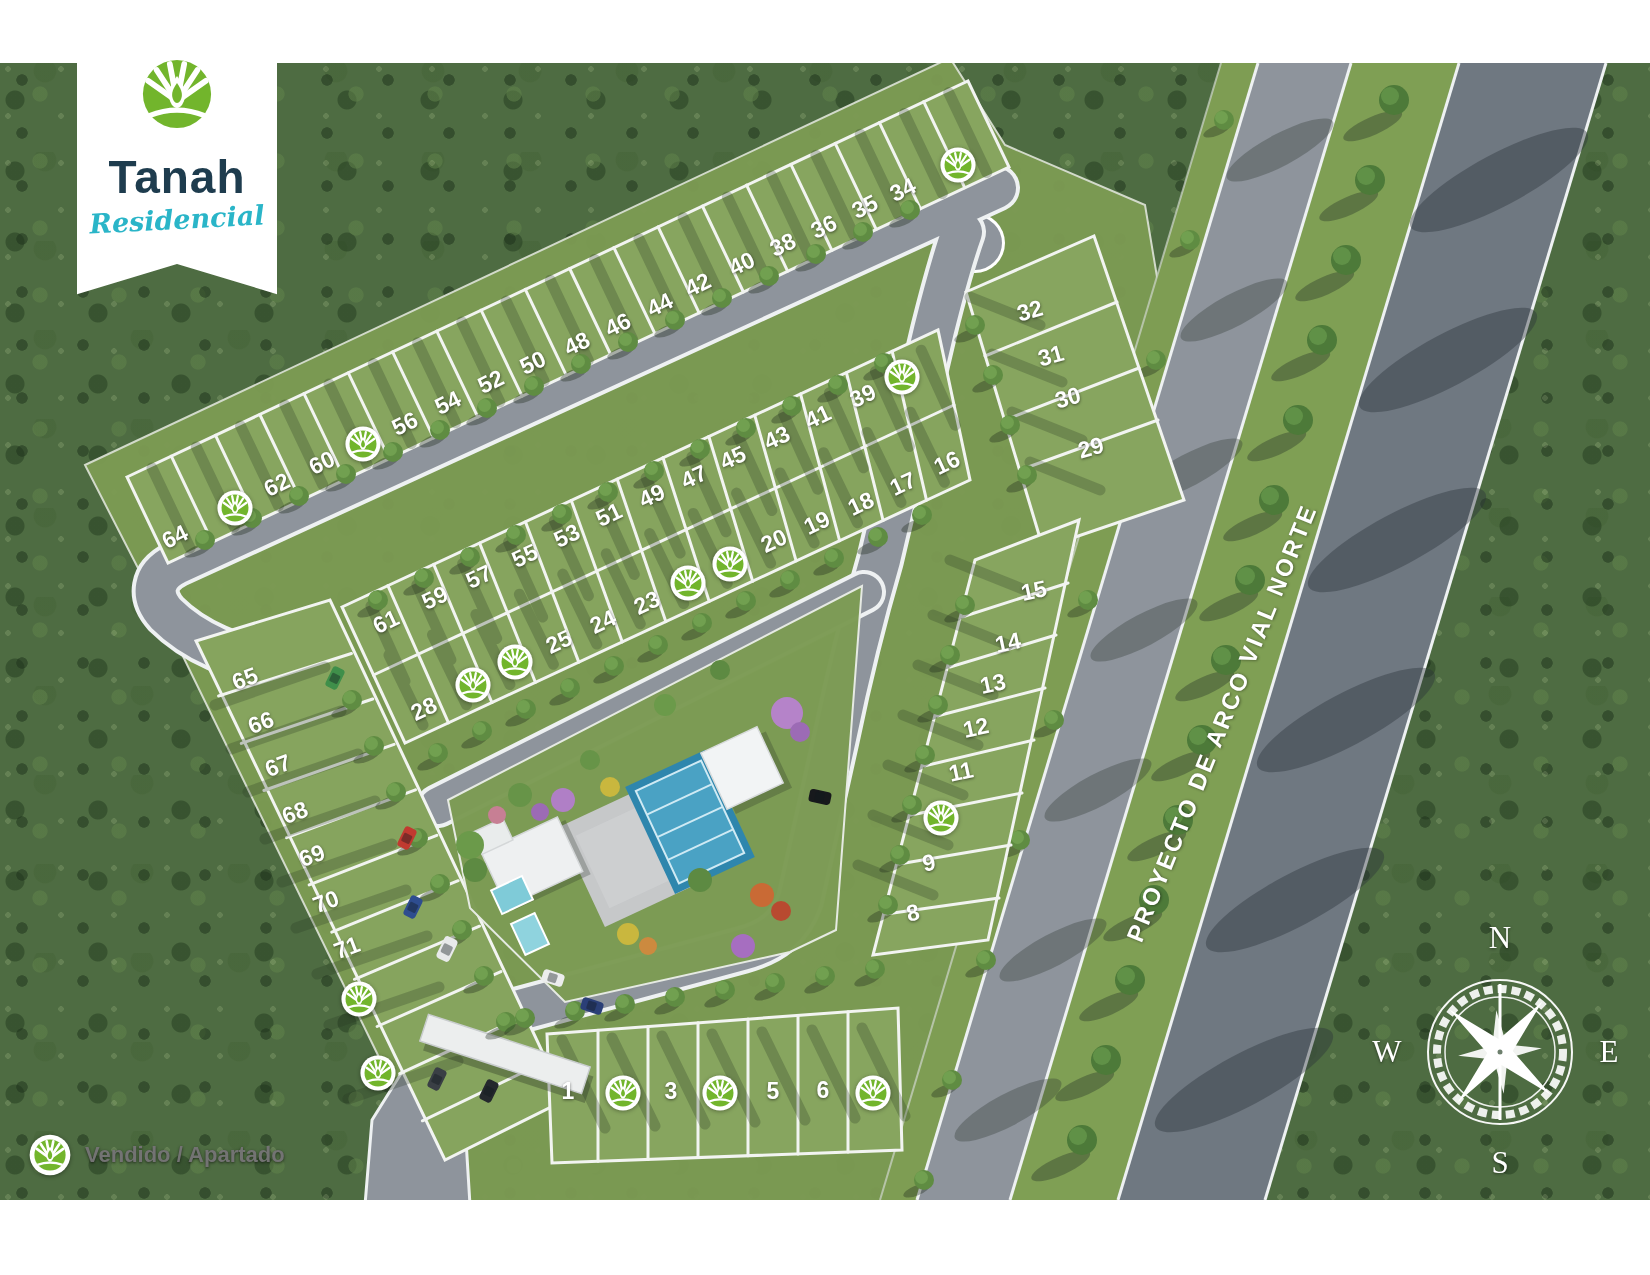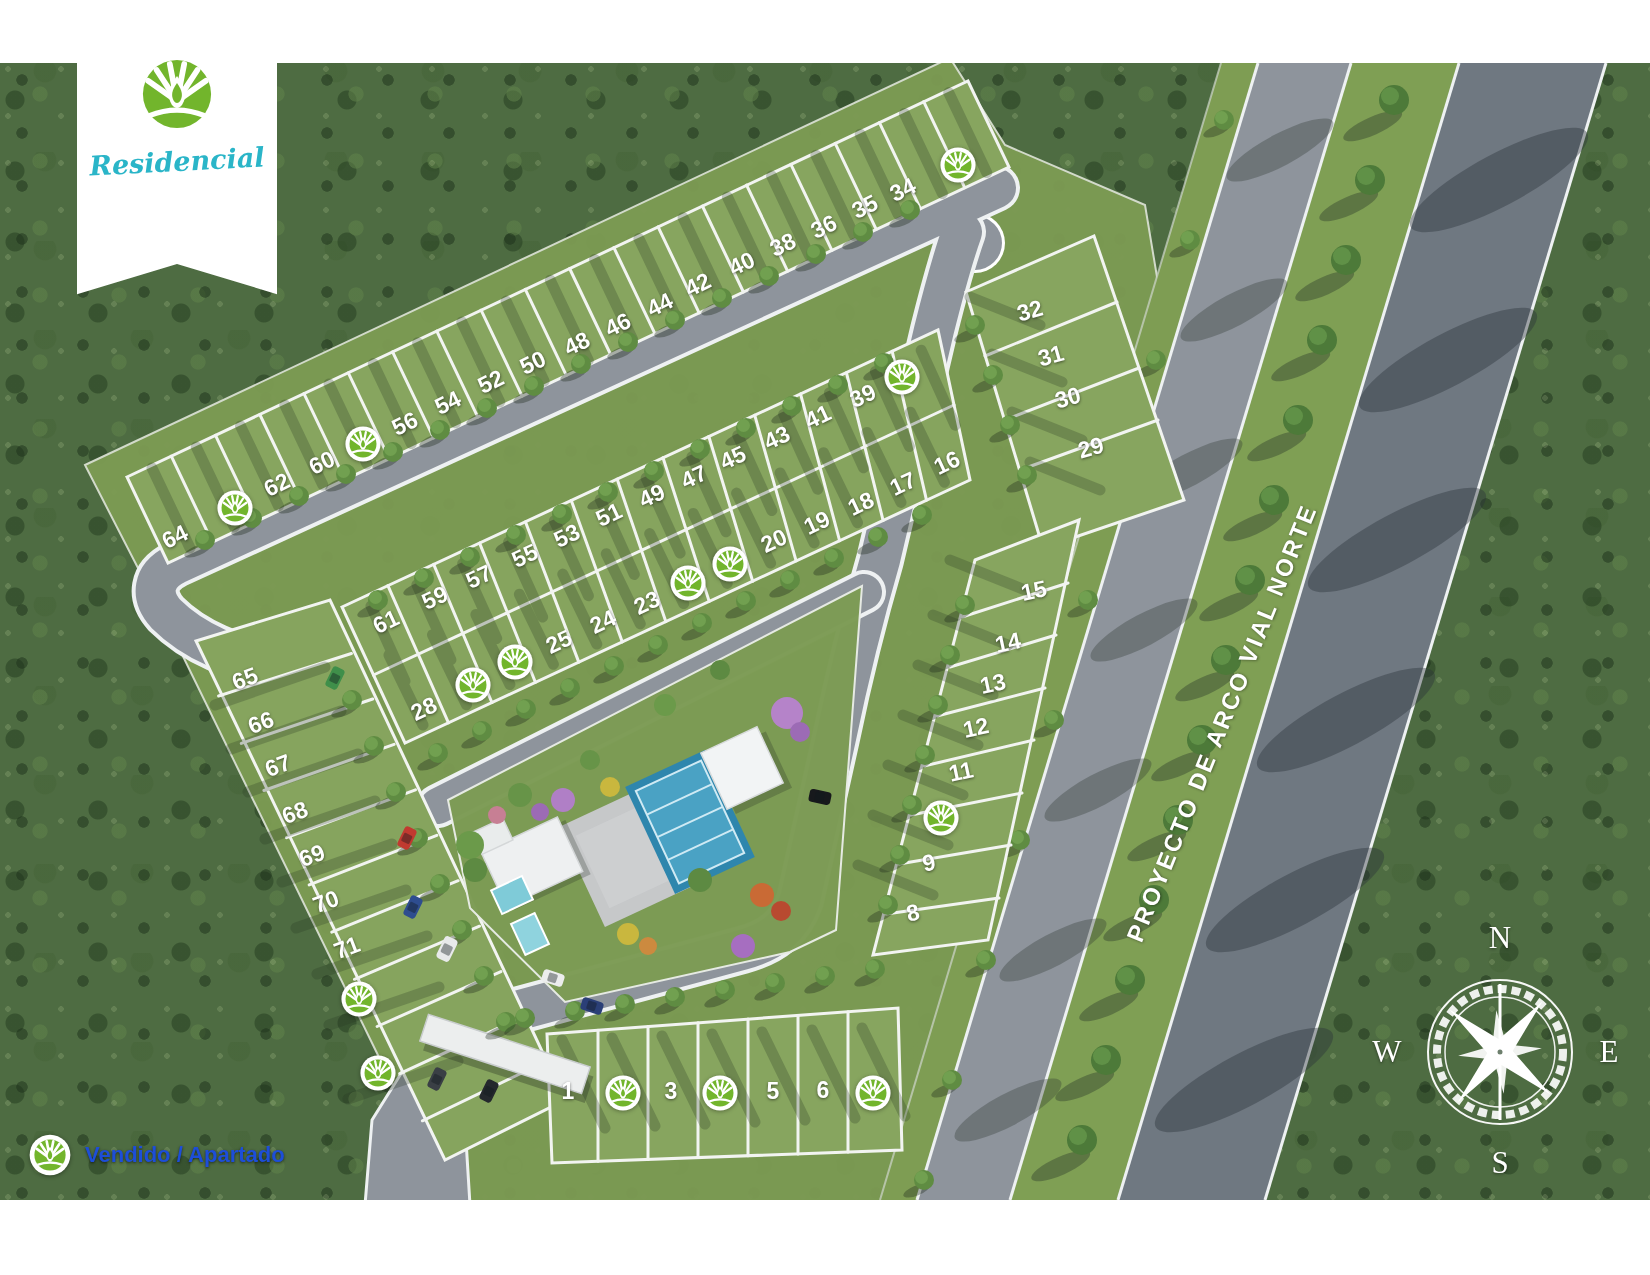--- a/index.html
+++ b/index.html
@@ -25,21 +25,21 @@
   
   .banner{position:absolute;left:77px;top:0;width:200px;height:318px;background:#fff;z-index:20;
           clip-path:polygon(0 0,100% 0,100% 92.5%,50% 83%,0 92.5%);text-align:center;}
   .banner .logo{margin:46px auto 0;width:96px;height:96px;}
   .brand{font:700 46px "Liberation Sans",sans-serif;color:#1e3c4e;letter-spacing:1px;margin-top:4px;}
   .brand-sub{font:italic 600 27px "DejaVu Serif",serif;color:#2ab5c8;margin-top:0;
              transform:rotate(-3deg);}
   
   .legend{position:absolute;left:28px;top:1133px;z-index:8;display:flex;align-items:center;gap:13px;}
   .legend svg{width:44px;height:44px;filter:drop-shadow(0 1px 2px rgba(0,0,0,.4));}
-  .legend-label{color:#1d4ed8;font:700 22px "Liberation Sans",sans-serif;
+  .legend-label{color:#737373;font:700 22px "Liberation Sans",sans-serif;
                 text-shadow:0 1px 3px rgba(0,0,0,.6);}
   
   .road-label{position:absolute;left:1222px;top:723px;z-index:7;color:#fff;
      font:700 24px "Liberation Sans",sans-serif;letter-spacing:2.5px;white-space:nowrap;
      transform:translate(-50%,-50%) rotate(-68deg);text-shadow:0 1px 3px rgba(0,0,0,.45);}
   .compass-letter{position:absolute;z-index:8;color:#fff;font:400 31px "Liberation Serif",serif;
      transform:translate(-50%,-50%);text-shadow:0 1px 3px rgba(0,0,0,.5);}
 </style>
 </head>
 <body>
@@ -496,20 +496,21 @@
 
 <div class="compass-letter" style="left:1500px;top:938px">N</div>
 <div class="compass-letter" style="left:1500px;top:1163px">S</div>
 <div class="compass-letter" style="left:1387px;top:1052px">W</div>
 <div class="compass-letter" style="left:1609px;top:1052px">E</div>
 
 <div class="banner">
   <svg class="logo" viewBox="-20 -20 40 40">
     <use href="#mark"></use>
   </svg>
+  <div class="brand">Tanah</div>
   <div class="brand-sub">Residencial</div>
 </div>
 
 <div class="legend">
   <svg viewBox="-20 -20 40 40">
     <circle r="18.5" fill="#fff"></circle>
       <use href="#mark"></use>
   </svg>
   <span class="legend-label">Vendido / Apartado</span>
 </div>

